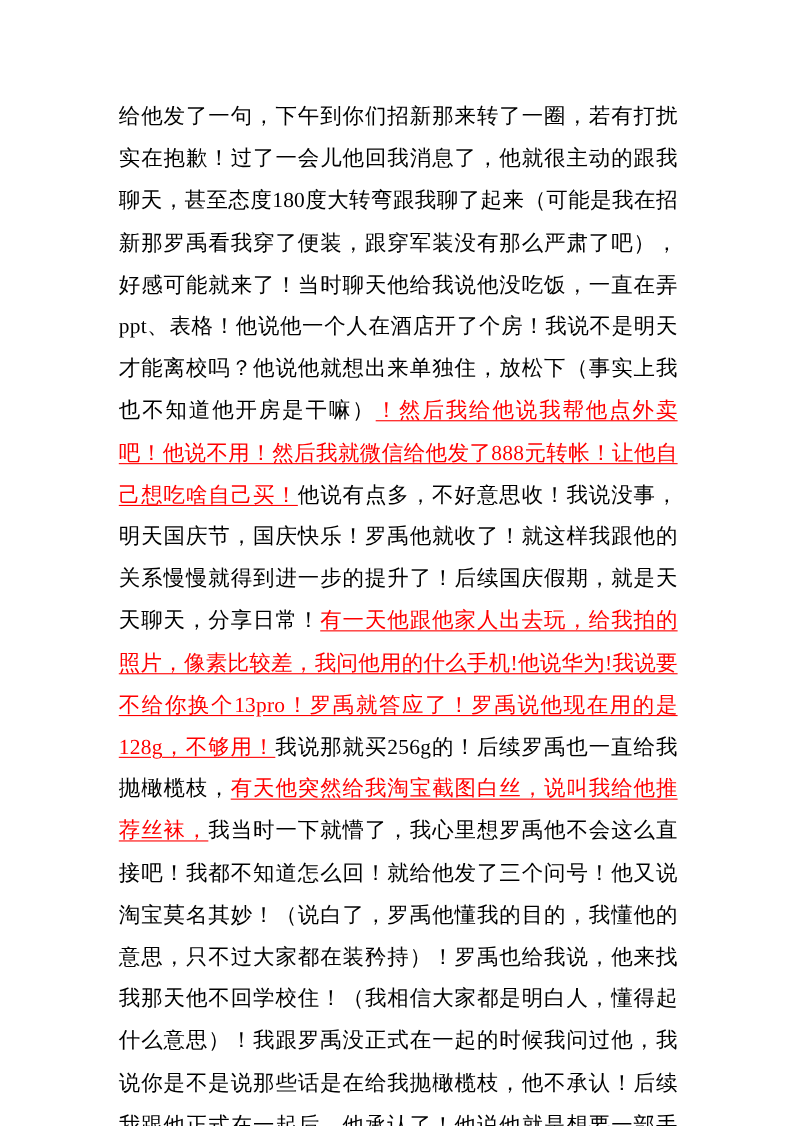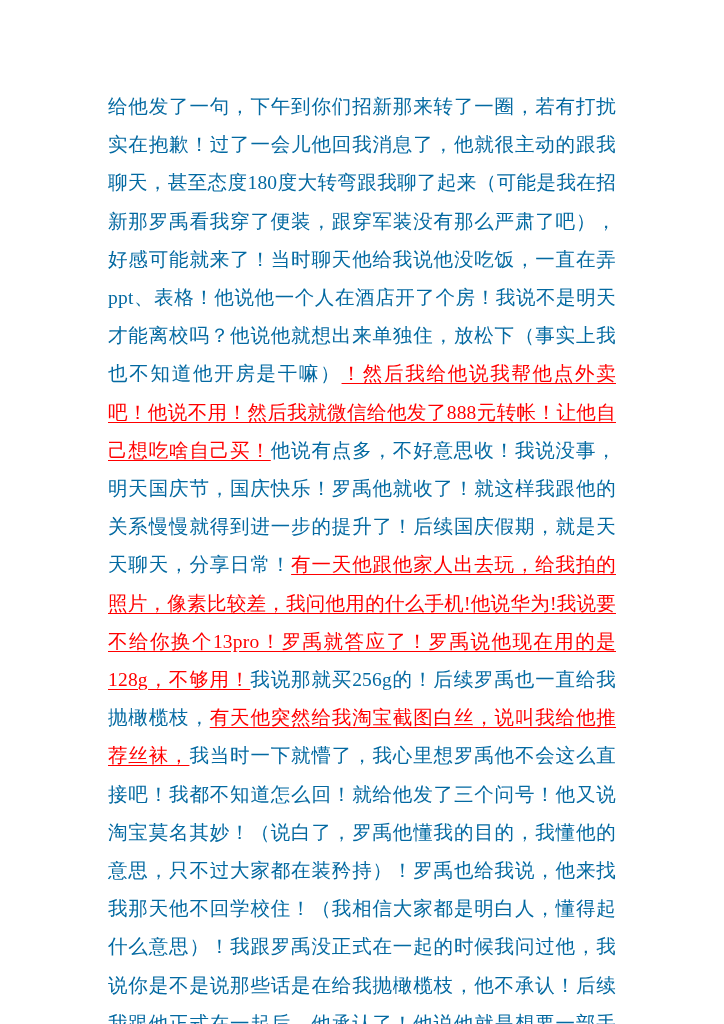--- a/index.html
+++ b/index.html
@@ -26,21 +26,21 @@
     color: #000000;
     text-align: justify;
     text-justify: inter-ideograph;
     letter-spacing: 0.2px;
   }
   .doc-body p {
     margin: 0;
     text-indent: 0;
   }
   .seg-black {
-    color: #0369a1;
+    color: #000000;
   }
   .seg-red-underline {
     color: #ff0000;
     text-decoration: underline;
     text-decoration-color: #ff0000;
     text-underline-offset: 3px;
   }
 </style>
 </head>
 <body>

